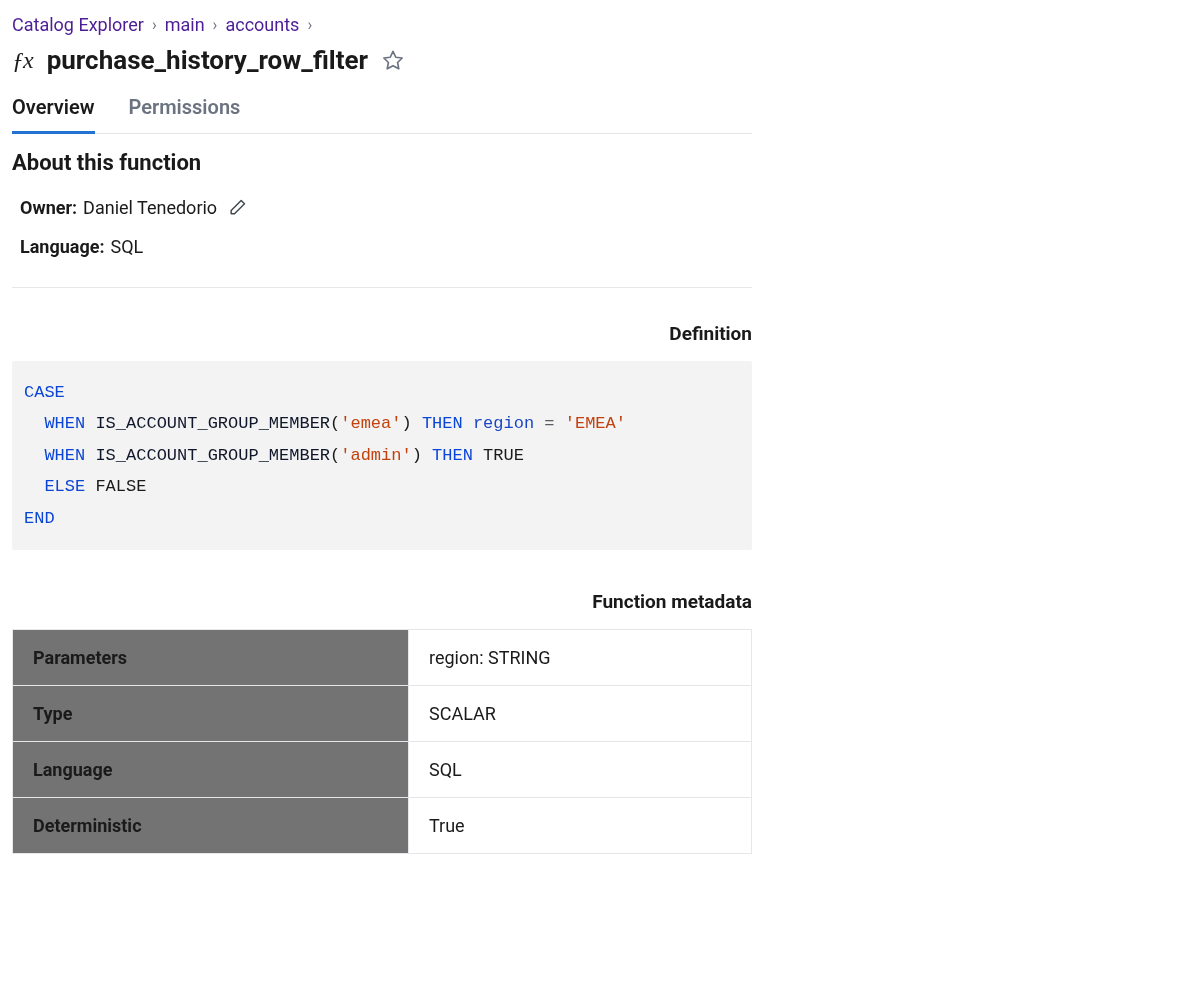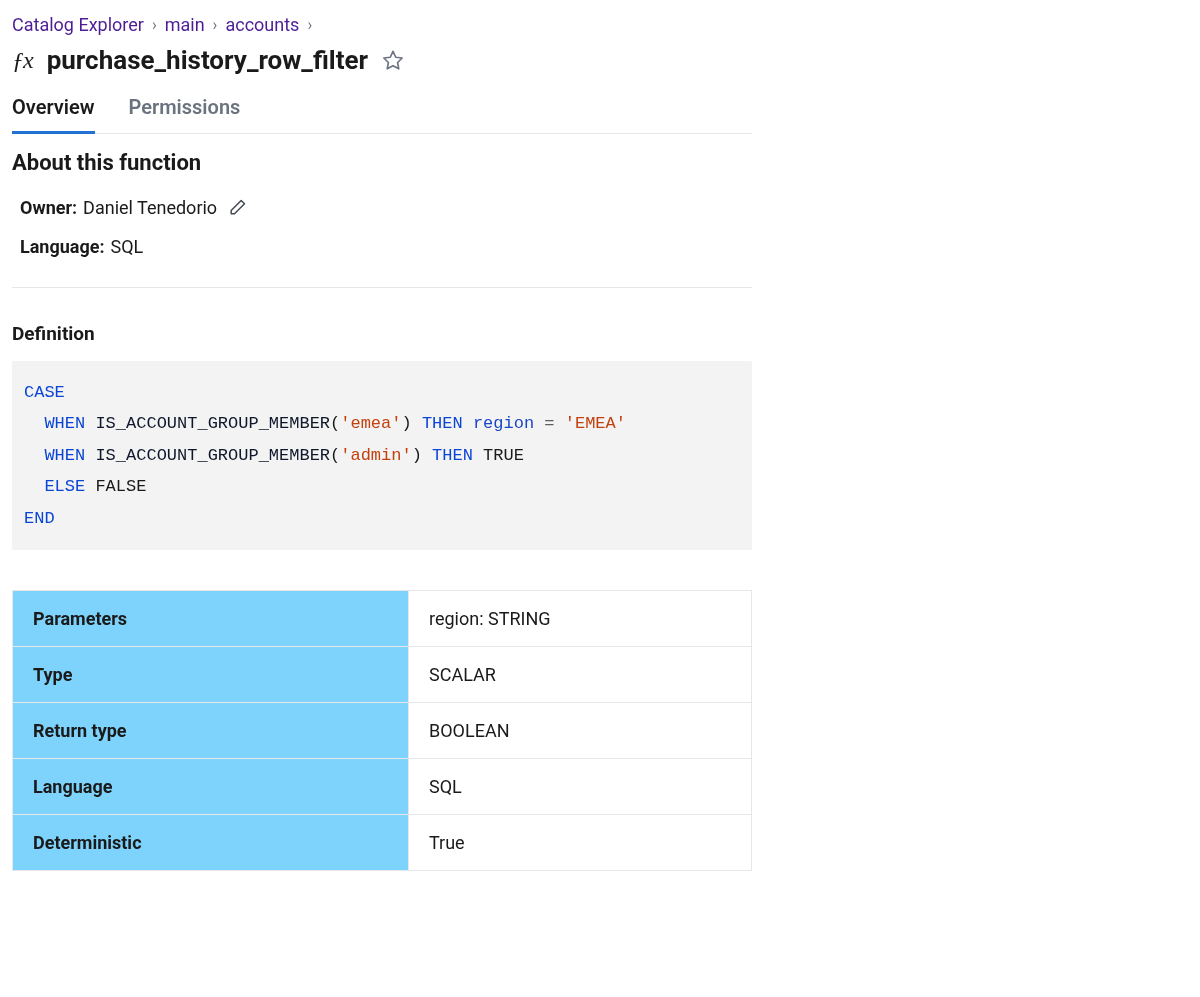--- a/index.html
+++ b/index.html
@@ -101,20 +101,21 @@
     }
     hr.divider {
       border: none;
       border-top: 1px solid #e5e7eb;
       margin: 30px 0 34px 0;
     }
     .subheading {
       font-size: 19px;
       font-weight: 700;
       margin-bottom: 16px;
+      text-align: right;
     }
     .code-block {
       background: #f3f3f3;
       padding: 16px 12px;
       font-family: Menlo, Monaco, Consolas, "Courier New", monospace;
       font-size: 17px;
       line-height: 1.85;
       white-space: pre;
       border-radius: 2px;
       margin-bottom: 40px;
@@ -132,21 +133,21 @@
       border-collapse: collapse;
       font-size: 18px;
     }
     table.meta-table td {
       border: 1px solid #e5e7eb;
       padding: 17px 20px;
       vertical-align: middle;
     }
     table.meta-table td:first-child {
       width: 396px;
-      background: #7dd3fc;
+      background: #737373;
       font-weight: 700;
     }
   </style>
 </head>
 <body>
 
 <div class="content-area">
 
   <nav class="breadcrumb">
     <a>Catalog Explorer</a>
@@ -192,36 +193,33 @@
   <hr class="divider">
 
   <h3 class="subheading">Definition</h3>
 
   <div class="code-block"><span class="kw">CASE</span>
   <span class="kw">WHEN</span> <span class="fn">IS_ACCOUNT_GROUP_MEMBER</span><span>(</span><span class="str">'emea'</span><span>)</span> <span class="kw">THEN</span> <span class="ident">region</span> <span class="op">=</span> <span class="str">'EMEA'</span>
   <span class="kw">WHEN</span> <span class="fn">IS_ACCOUNT_GROUP_MEMBER</span><span>(</span><span class="str">'admin'</span><span>)</span> <span class="kw">THEN</span> <span class="lit">TRUE</span>
   <span class="kw">ELSE</span> <span class="lit">FALSE</span>
 <span class="kw">END</span></div>
 
+  <h3 class="subheading">Function metadata</h3>
 
   <table class="meta-table">
     <tbody>
       <tr>
         <td>Parameters</td>
         <td>region: STRING</td>
       </tr>
       <tr>
         <td>Type</td>
         <td>SCALAR</td>
       </tr>
       <tr>
-        <td>Return type</td>
-        <td>BOOLEAN</td>
-      </tr>
-      <tr>
         <td>Language</td>
         <td>SQL</td>
       </tr>
       <tr>
         <td>Deterministic</td>
         <td>True</td>
       </tr>
     </tbody>
   </table>
 

